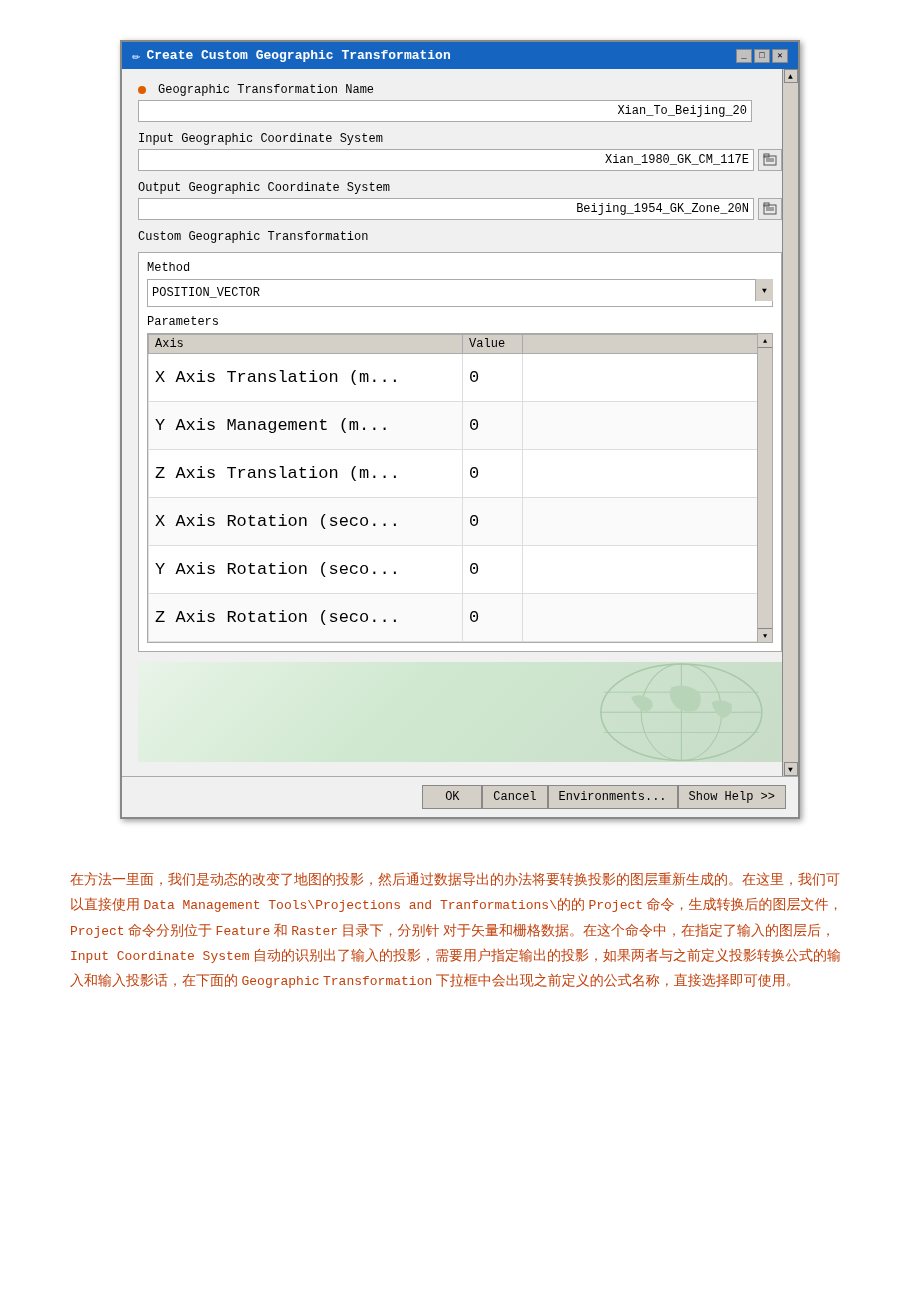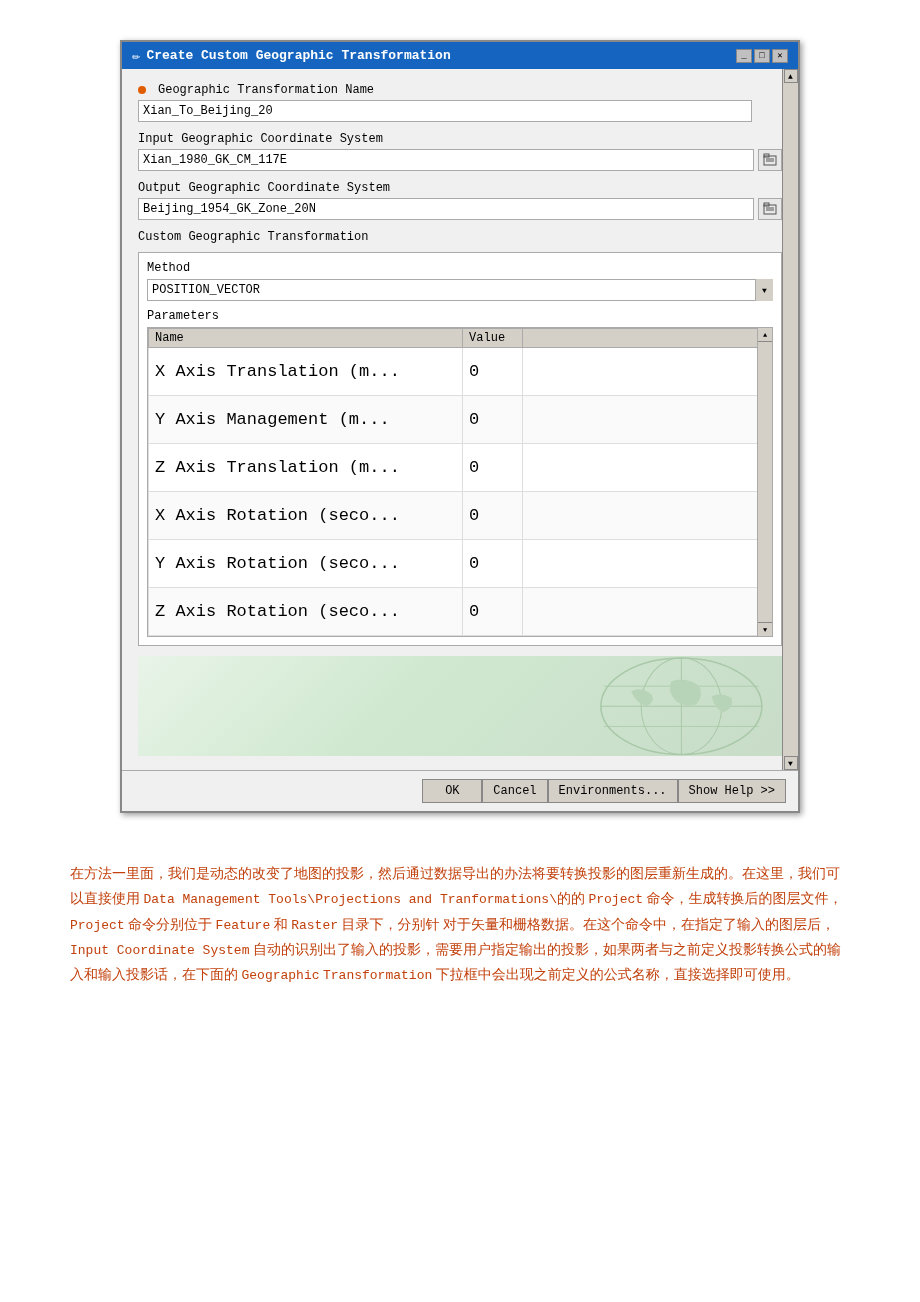--- a/index.html
+++ b/index.html
@@ -117,20 +117,21 @@
     }
 
     .text-input {
       width: calc(100% - 30px);
       border: 1px solid #aaa;
       background: #fff;
       padding: 2px 4px;
       font-family: 'Courier New', Courier, monospace;
       font-size: 12px;
       height: 22px;
+      text-align: right;
     }
 
     .input-with-btn {
       display: flex;
       align-items: center;
       gap: 4px;
       width: 100%;
     }
 
     .input-with-btn .text-input {
@@ -181,21 +182,21 @@
       flex: 1;
     }
 
     .select-wrapper select {
       width: 100%;
       border: 1px solid #aaa;
       background: #fff;
       padding: 2px 4px;
       font-family: 'Courier New', Courier, monospace;
       font-size: 12px;
-      height: 22px;
+      height: 28px;
       appearance: none;
       -webkit-appearance: none;
     }
 
     .select-arrow {
       position: absolute;
       right: 0;
       top: 0;
       width: 18px;
       height: 22px;
@@ -405,21 +406,21 @@
             </select>
             <div class="select-arrow">▼</div>
           </div>
         </div>
 
         <div class="params-label">Parameters</div>
         <div class="params-table-container">
           <table class="params-table">
             <thead>
               <tr>
-                <th>Name</th>
+                <th>Axis</th>
                 <th>Value</th>
                 <th style="width:40%"></th>
               </tr>
             </thead>
             <tbody id="params-tbody">
             <tr>
                   <td>X Axis Translation (m...</td>
                   <td>0</td>
                   <td></td>
                 </tr>

